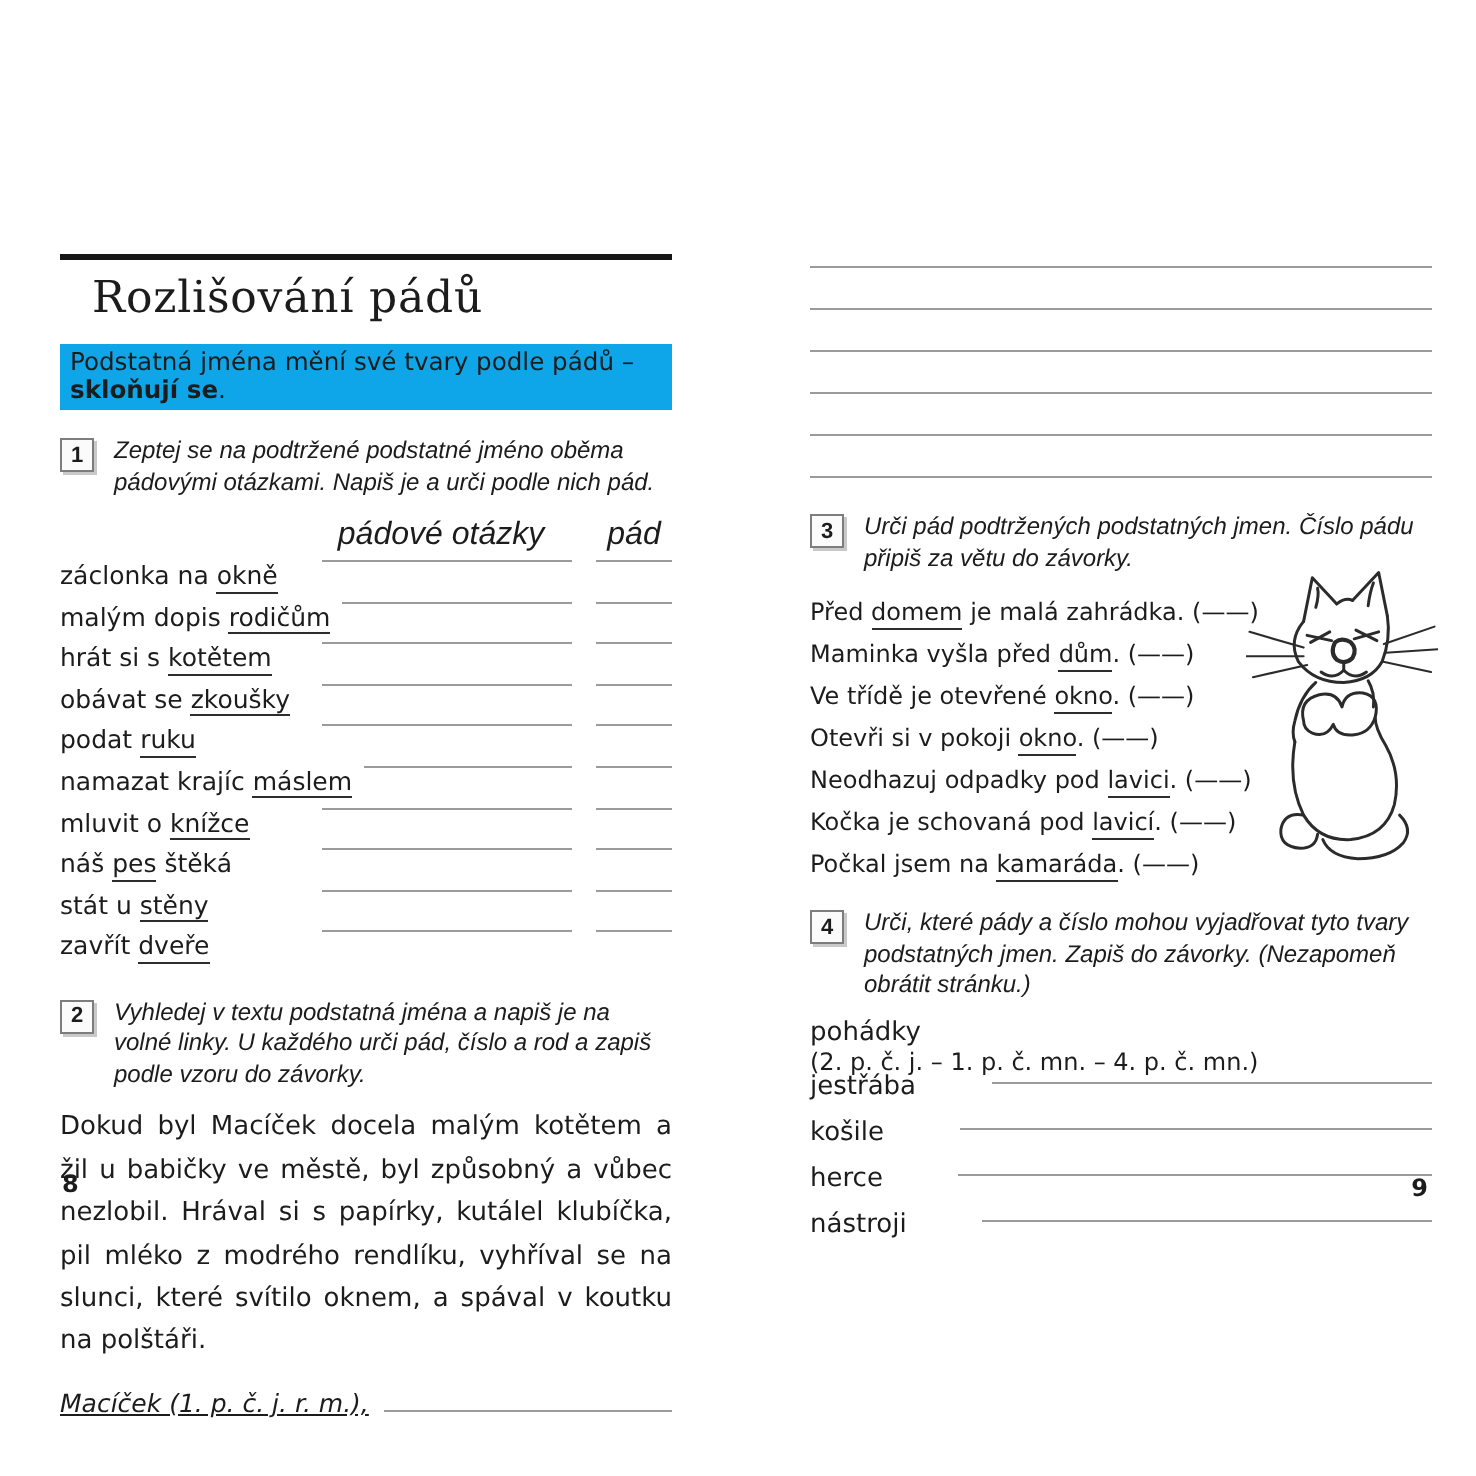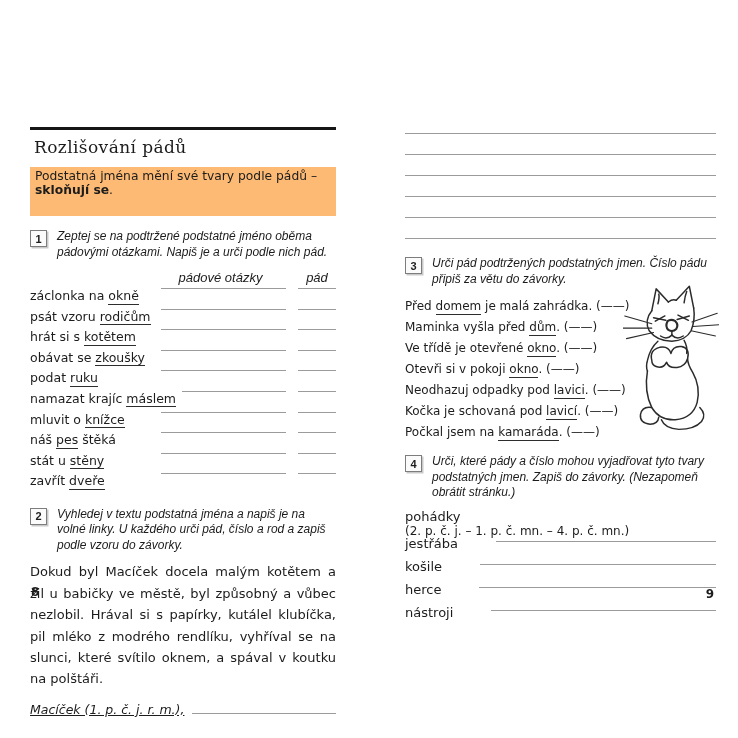--- a/index.html
+++ b/index.html
@@ -2,33 +2,33 @@
 <html><head>
 <meta charset="utf-8">
 <style>
   html,body{margin:0;padding:0;width:738px;height:738px;background:#ffffff;overflow:hidden;
     font-family:"Liberation Sans",sans-serif;color:#1c1c1c;}
   .page{position:absolute;}
   .page-left{left:30px;top:127px;width:306px;}
   .page-right{left:405px;top:113px;width:311px;}
 
   .black-rule{height:3px;background:#161616;margin-bottom:7px;}
-  h1.heading{font-family:"DejaVu Serif",serif;font-weight:normal;font-size:17px;
-    letter-spacing:.4px;margin:0 0 10px 4px;}
-  .infobox{background:#fdba74;padding:2px 5px 19px 5px;font-size:12.3px;
+  h1.heading{font-family:"DejaVu Serif",serif;font-weight:normal;font-size:22px;
+    letter-spacing:.4px;margin:0 0 10px 16px;}
+  .infobox{background:#0ea5e9;padding:2px 5px 3px 5px;font-size:12.3px;
     font-family:"DejaVu Sans",sans-serif;}
   .infobox b{font-weight:bold;}
 
   .ex-header{display:flex;gap:10px;margin:13px 0 8px 0;}
   .numbox{flex:0 0 auto;width:15px;height:15px;border:1px solid #7d7d7d;background:#fbfbfb;
     box-shadow:1.5px 1.5px 0 #c9c9c9;display:flex;align-items:center;justify-content:center;
     font-size:11px;font-weight:bold;margin-top:1px;}
   .instr{font-style:italic;font-size:12px;line-height:15.5px;}
 
-  .cols-header{display:flex;font-style:italic;font-size:13px;margin:10px 0 3px 0;justify-content:center;}
+  .cols-header{display:flex;font-style:italic;font-size:16px;margin:10px 0 3px 0;justify-content:center;}
   .cols-header .sp{width:125px;}
   .cols-header .cq{flex:1;text-align:center;}
   .cols-header .cp{width:38px;text-align:center;margin-left:12px;}
 
   .t-row{display:flex;align-items:flex-start;height:20.6px;font-size:12.5px;
     font-family:"DejaVu Sans",sans-serif;}
   .t-label{min-width:125px;padding-right:6px;white-space:nowrap;}
   .t-line{flex:1;border-bottom:1px solid #9b9b9b;margin-bottom:3px;}
   .t-case{width:38px;border-bottom:1px solid #9b9b9b;margin-left:12px;margin-bottom:3px;}
 
@@ -81,21 +81,21 @@
     <span class="cp">pád</span>
   </div>
 
   <div>
     <div class="t-row">
       <span class="t-label"><span>záclonka na </span><span class="uw">okně</span><span></span></span>
       <span class="t-line"></span>
       <span class="t-case"></span>
     </div>
     <div class="t-row">
-      <span class="t-label"><span>psát vzoru </span><span class="uw">rodičům</span><span></span></span>
+      <span class="t-label"><span>malým dopis </span><span class="uw">rodičům</span><span></span></span>
       <span class="t-line"></span>
       <span class="t-case"></span>
     </div>
     <div class="t-row">
       <span class="t-label"><span>hrát si s </span><span class="uw">kotětem</span><span></span></span>
       <span class="t-line"></span>
       <span class="t-case"></span>
     </div>
     <div class="t-row">
       <span class="t-label"><span>obávat se </span><span class="uw">zkoušky</span><span></span></span>

